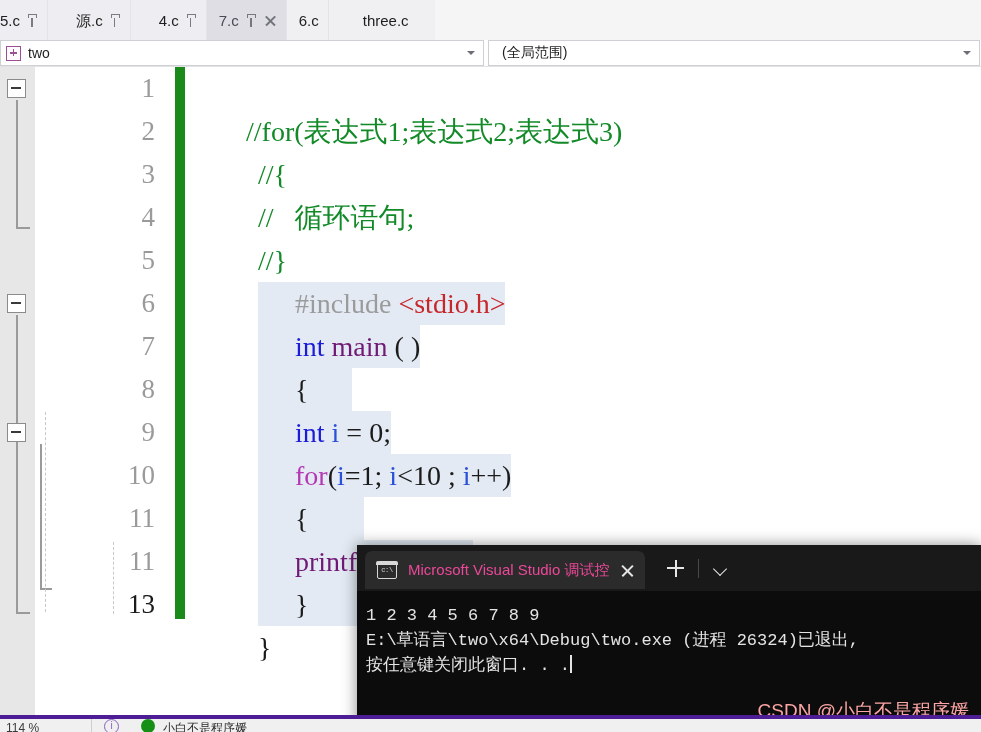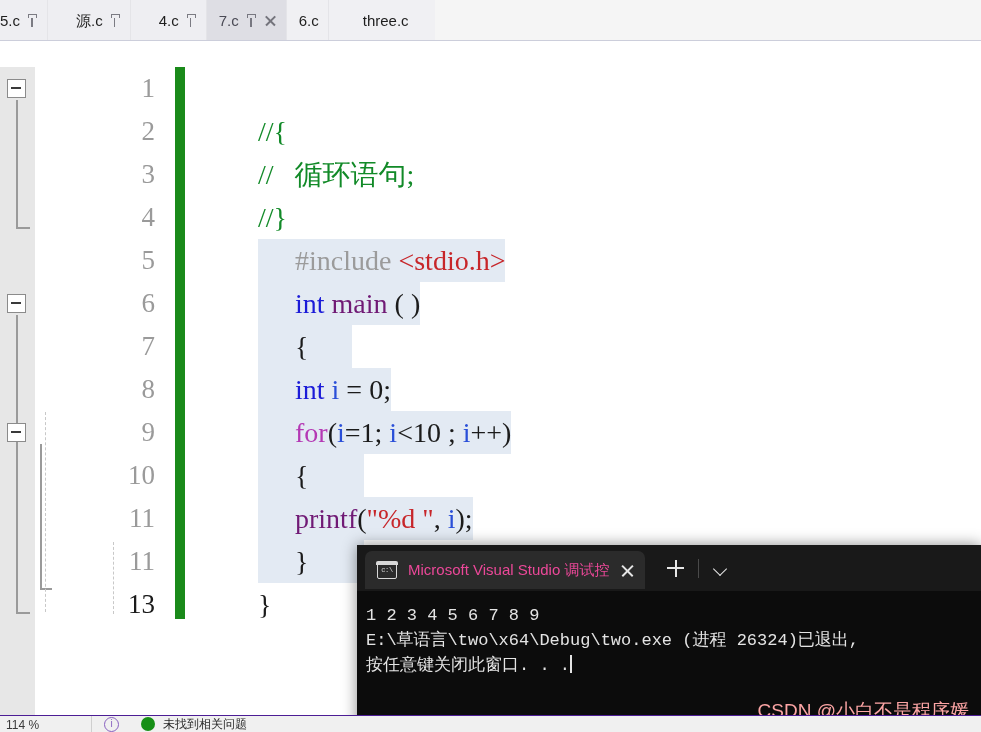--- a/index.html
+++ b/index.html
@@ -313,23 +313,23 @@
     font-size: 19px;
     color: #fca5a5;
     white-space: nowrap;
   }
 
   
   .statusbar {
     position: absolute; left: 0; top: 715px;
     width: 981px; height: 17px;
     background: #f0f0f0;
-    border-top: 1px solid #4c1d95;
-    box-sizing: border-box;
-    display: flex; align-items: center;
+    border-top: 4px solid #4c1d95;
+    box-sizing: border-box;
+    display: flex; 
     overflow: hidden;
   }
   .zoombox {
     width: 92px; height: 17px;
     border-right: 1px solid #cfcfcf;
     font-size: 12px; color: #3a3a3a;
     padding-left: 6px; box-sizing: border-box;
     line-height: 19px;
   }
   .status-err {
@@ -378,20 +378,31 @@
 
     <div class="tab plain">
       <span class="tab-label">6.c</span>
     </div>
 
     <div class="tab plain" style="padding-left:34px;padding-right:26px;border-right:none;">
       <span class="tab-label">three.c</span>
     </div>
   </div>
 
+  <div class="navbar">
+    <div class="combo left">
+      <span class="proj-icon"></span>
+      <span class="combo-text">two</span>
+      <span class="combo-arrow"></span>
+    </div>
+    <div class="combo right">
+      <span class="combo-text">(全局范围)</span>
+      <span class="combo-arrow"></span>
+    </div>
+  </div>
 
   <div class="editor">
 
     <div class="sel-gutter"></div>
     <div class="changebar"></div>
 
     <div class="linenums">
       <div class="ln">1</div>
       <div class="ln">2</div>
       <div class="ln">3</div>
@@ -417,20 +428,23 @@
 
     <div class="rail" style="left:40px; top:377px; height:145px;"></div>
     <div class="rail-foot" style="left:40px; top:521px; width:12px;"></div>
     <div class="foldbox" style="left:7px; top:356px;"></div>
 
     <div class="indentguide" style="left:45px; top:345px; height:200px;"></div>
     <div class="indentguide" style="left:113px; top:475px; height:72px;"></div>
 
     <div class="codearea">
 
+      <div class="cline">
+        <span class="ctext c-comment">//for(表达式1;表达式2;表达式3)</span>
+      </div>
 
       <div class="cline" style="padding-left:12px;">
         <span class="ctext c-comment">//{</span>
       </div>
 
       <div class="cline" style="padding-left:12px;">
         <span class="ctext c-comment">//   循环语句;</span>
       </div>
 
       <div class="cline" style="padding-left:12px;">
@@ -492,16 +506,16 @@
 <span>E:\草语言\two\x64\Debug\two.exe (进程 26324)已退出,</span>
 <span>按任意键关闭此窗口. . .</span><span class="console-caret"></span></div>
 
     <div class="watermark">CSDN @小白不是程序媛</div>
   </div>
 
   <div class="statusbar">
     <div class="zoombox">114 %</div>
     <div class="status-err">i</div>
     <div class="status-dot"></div>
-    <div class="status-text">未找到相关问题</div>
+    <div class="status-text">小白不是程序媛</div>
   </div>
 
 </div>
 
 </body></html>

